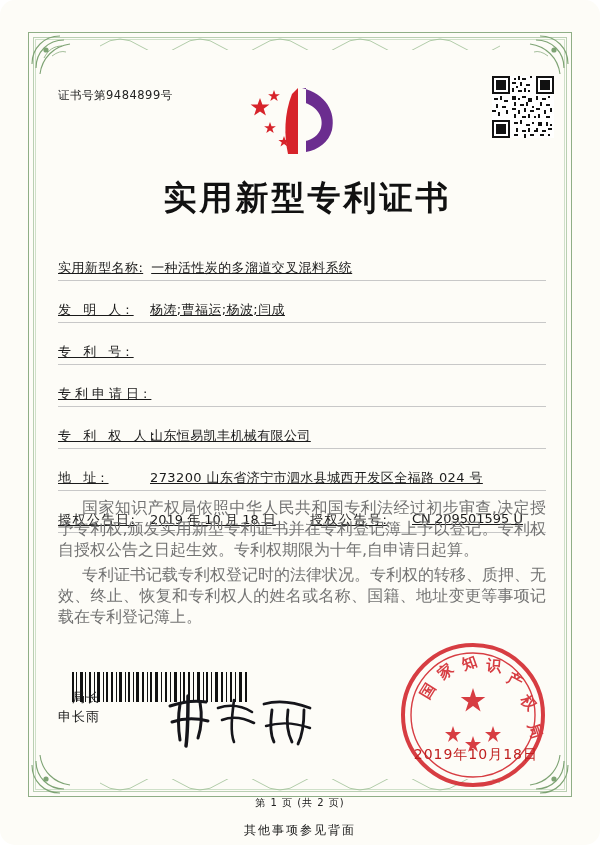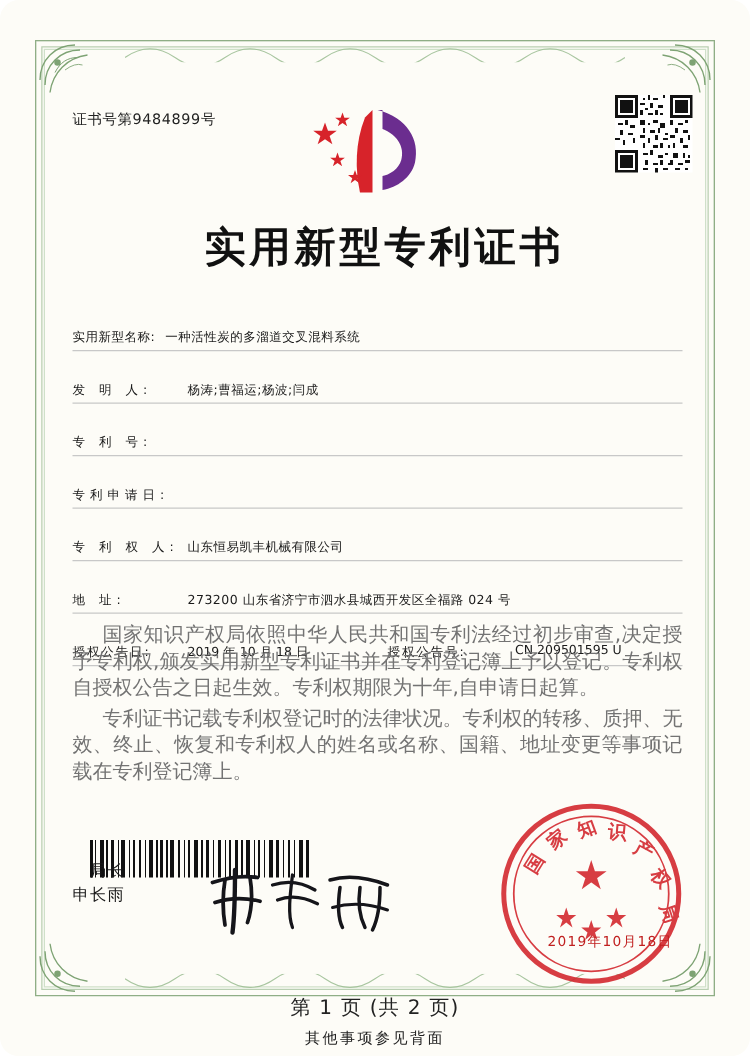--- a/index.html
+++ b/index.html
@@ -67,21 +67,21 @@
   .title{
     position:absolute;left:15px;right:0;top:176px;
     text-align:center;
     font-family:"DejaVu Serif","Liberation Serif",serif;
     font-size:33px;font-weight:bold;letter-spacing:3px;color:#111;
   }
 
   
   .fields{
     position:absolute;left:58px;right:54px;top:243px;
-    font-size:10px;color:#1a1a1a;
+    font-size:13px;color:#1a1a1a;text-decoration:underline;
   }
   .row{
     display:flex;align-items:flex-end;
     margin-bottom:4px;
     height:34px;
     border-bottom:1px solid #c8c8c8;
     padding-bottom:3px;
   }
   .lab{
     width:92px;flex:none;
@@ -116,28 +116,28 @@
   }
   .sig-hand{position:absolute;left:160px;top:690px;}
 
   
   .seal{
     position:absolute;right:52px;top:640px;width:150px;height:150px;
   }
   .seal svg{display:block;}
   .seal-date{
     position:absolute;right:62px;top:746px;
-    color:#c02020;font-size:11px;letter-spacing:1px;
+    color:#c02020;font-size:14px;letter-spacing:1px;
     font-family:"DejaVu Sans","Liberation Sans",sans-serif;
   }
 
   
   .page-no{
     position:absolute;left:0;right:0;top:796px;
-    text-align:center;font-size:16px;color:#222;letter-spacing:1px;
+    text-align:center;font-size:10px;color:#222;letter-spacing:1px;
   }
   .bottom-note{
     position:absolute;left:0;right:0;top:822px;
     text-align:center;font-size:12px;color:#222;letter-spacing:2px;
   }
 </style>
 </head>
 <body>
 
 <div class="page">

